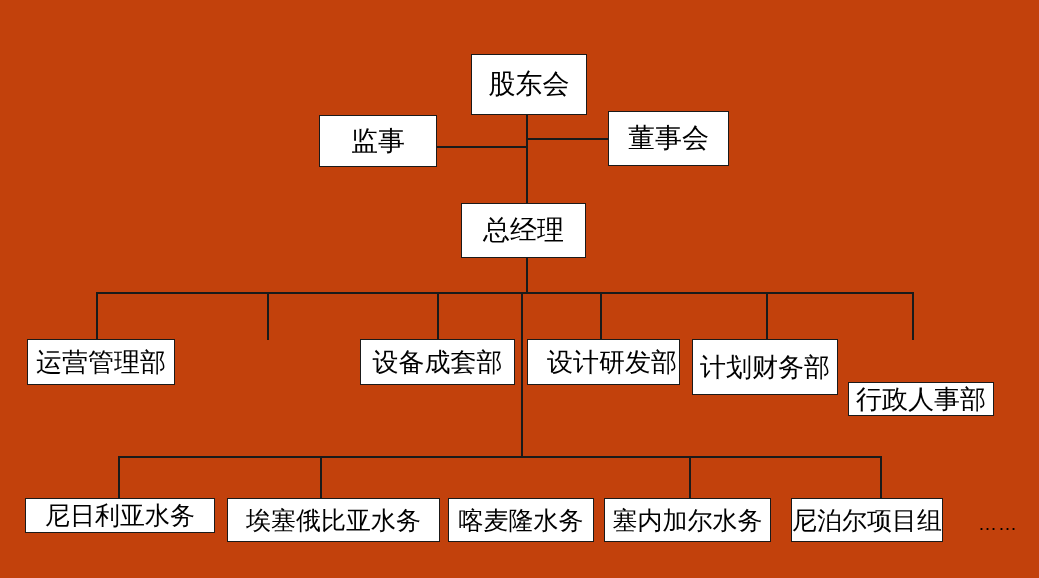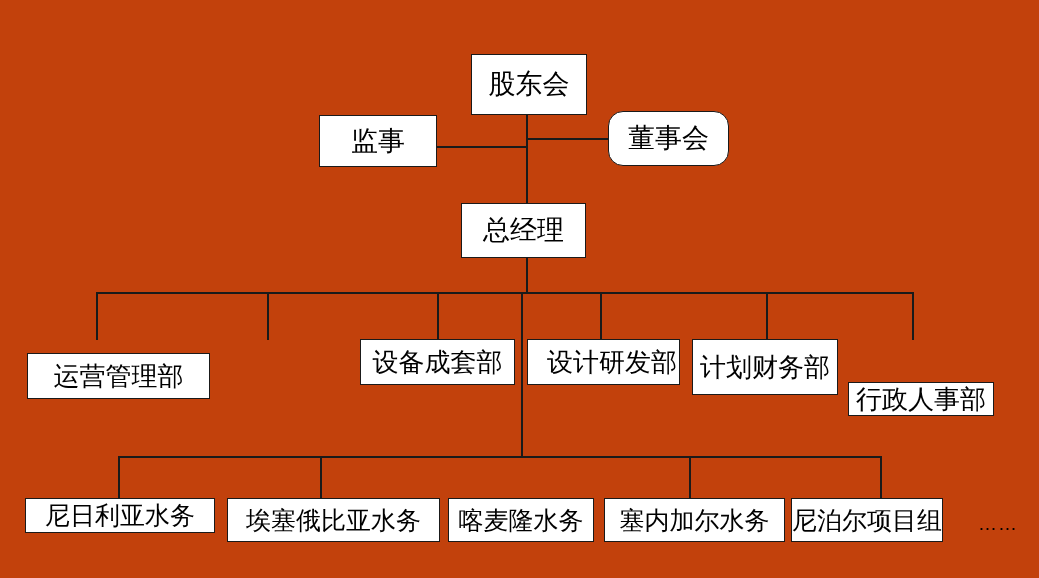--- a/index.html
+++ b/index.html
@@ -59,39 +59,39 @@
 
   <div class="line line-v" style="left:526px; top:114px; height:90px;"></div>
   <div class="line line-v" style="left:526px; top:257px; height:36px;"></div>
   <div class="line line-v" style="left:521px; top:292px; height:165px;"></div>
 
   <div class="node node-lg" style="left:319px; top:115px; width:118px; height:52px;">
     <span>监事</span>
   </div>
   <div class="line line-h" style="left:436px; top:146px; width:91px;"></div>
 
-  <div class="node node-lg" style="left:608px; top:111px; width:121px; height:55px;border-radius:15px;">
+  <div class="node node-lg" style="left:608px; top:111px; width:121px; height:55px;">
     <span>董事会</span>
   </div>
   <div class="line line-h" style="left:526px; top:138px; width:83px;"></div>
 
   <div class="node node-lg" style="left:461px; top:203px; width:125px; height:55px;">
     <span>总经理</span>
   </div>
 
   <div class="line line-h" style="left:96px; top:292px; width:818px;"></div>
 
   <div class="line line-v" style="left:96px;  top:292px; height:48px;"></div>
   <div class="line line-v" style="left:267px; top:292px; height:48px;"></div>
   <div class="line line-v" style="left:437px; top:292px; height:48px;"></div>
   <div class="line line-v" style="left:600px; top:292px; height:48px;"></div>
   <div class="line line-v" style="left:766px; top:292px; height:48px;"></div>
   <div class="line line-v" style="left:912px; top:292px; height:48px;"></div>
 
-  <div class="node node-md" style="left:27px; top:353px; width:183px; height:46px;">
+  <div class="node node-md" style="left:27px; top:339px; width:148px; height:46px;">
     <span>运营管理部</span>
   </div>
   <div class="node node-md" style="left:360px; top:339px; width:155px; height:46px;">
     <span>设备成套部</span>
   </div>
   <div class="node node-md" style="left:527px; top:339px; width:153px; height:46px;padding-left:17px;">
     <span>设计研发部</span>
   </div>
   <div class="node node-md" style="left:692px; top:339px; width:146px; height:56px;">
     <span>计划财务部</span>
@@ -109,21 +109,21 @@
 
   <div class="node node-sm" style="left:25px; top:498px; width:190px; height:35px;">
     <span>尼日利亚水务</span>
   </div>
   <div class="node node-sm" style="left:227px; top:498px; width:213px; height:44px;">
     <span>埃塞俄比亚水务</span>
   </div>
   <div class="node node-sm" style="left:448px; top:498px; width:146px; height:44px;">
     <span>喀麦隆水务</span>
   </div>
-  <div class="node node-sm" style="left:604px; top:498px; width:181px; height:44px;">
+  <div class="node node-sm" style="left:604px; top:498px; width:167px; height:44px;">
     <span>塞内加尔水务</span>
   </div>
   <div class="node node-sm" style="left:791px; top:498px; width:152px; height:44px;">
     <span>尼泊尔项目组</span>
   </div>
 
   <div class="ellipsis" style="left:978px; top:513px;">……</div>
 
 </div>
 

